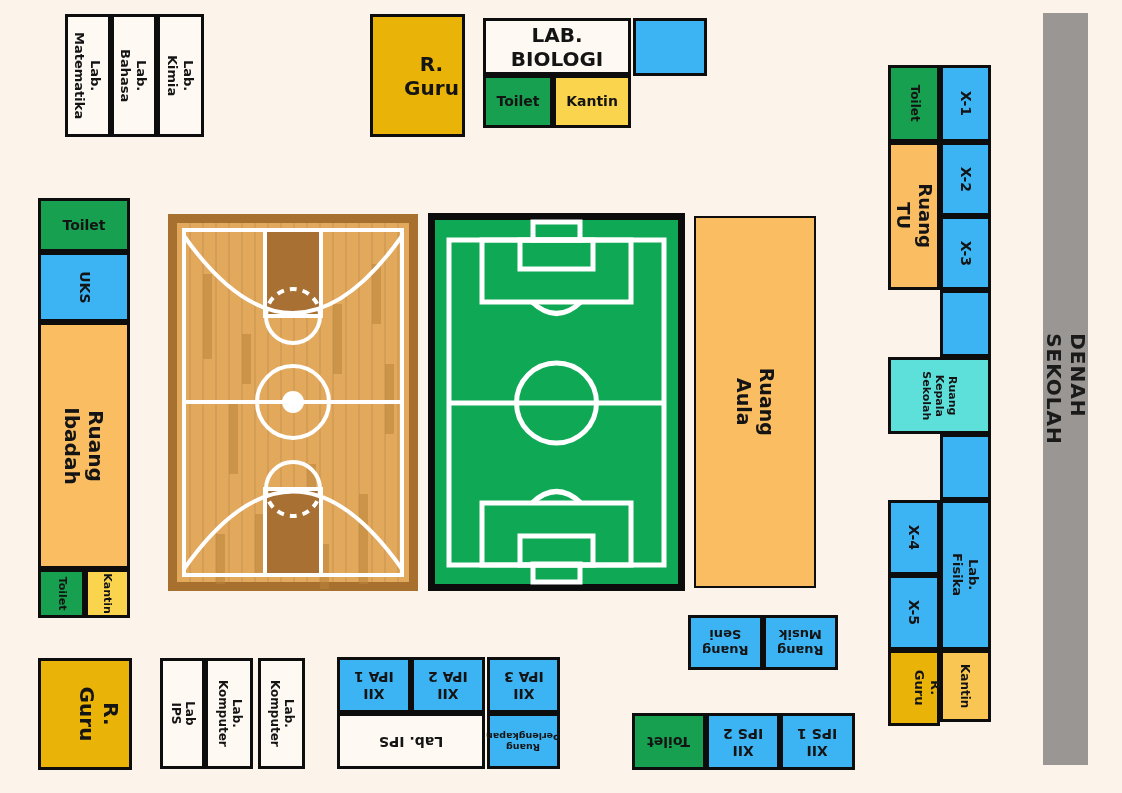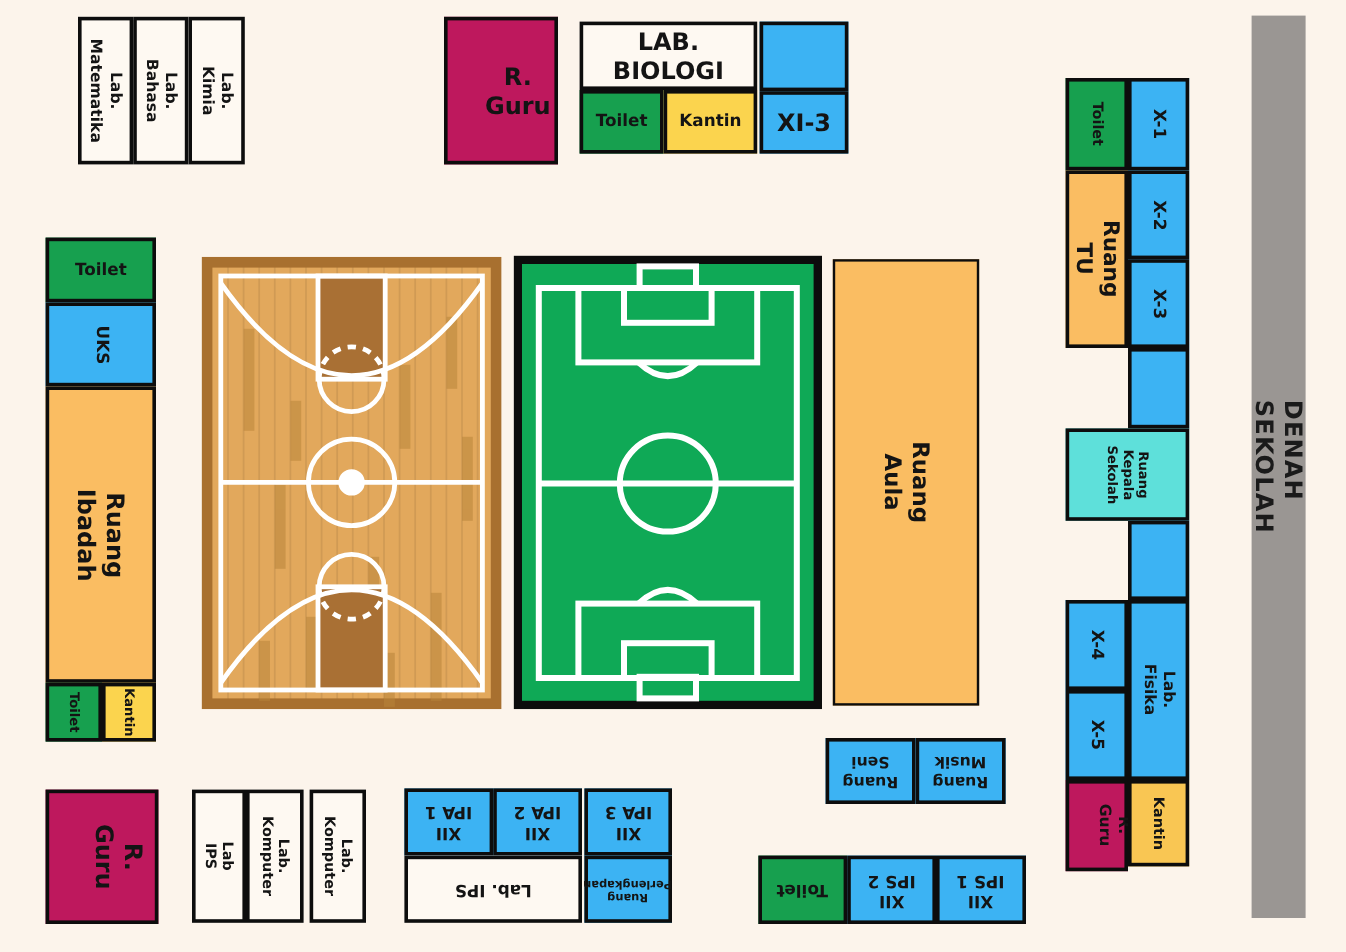--- a/index.html
+++ b/index.html
@@ -10,21 +10,21 @@
         font-weight:700;color:#141414;font-size:14px;line-height:1.2;}
   .room span{display:inline-block;white-space:pre-line;}
   .rot90 span{transform:rotate(90deg);}
   .rot180 span{transform:rotate(180deg);}
   .c-white{background:#FEF9F2;}
   .c-blue{background:#3CB3F3;}
   .c-green{background:#17A04F;}
   .c-yellow{background:#FBD44E;}
   .c-yellow2{background:#F9C653;}
   .c-orange{background:#FABD62;}
-  .c-lgreen{background:#be185d;padding-left:28px;}
+  .c-lgreen{background:#eab308;padding-left:28px;}
   .c-teal{background:#5EE0DA;}
   .bar{position:absolute;background:#9A9693;border:none;display:flex;align-items:center;justify-content:center;
        font-weight:700;color:#1a1a1a;letter-spacing:1px;}
   .court{position:absolute;}
   .court svg{display:block;}
   .fs9{font-size:9.5px;}.fs11{font-size:11px;}.fs12{font-size:12px;}.fs13{font-size:13px;}
   .fs15{font-size:20px;}.fs16{font-size:16.5px;}.fs18{font-size:18px;}.fs19{font-size:19px;}
   .fs20{font-size:20px;}
 </style>
 </head>
@@ -54,23 +54,20 @@
       <span>LAB. BIOLOGI</span>
     </div>
   <div class="room c-green" style="left:483px;top:75px;width:70px;height:53px">
       <span>Toilet</span>
     </div>
   <div class="room c-yellow" style="left:553px;top:75px;width:78px;height:53px">
       <span>Kantin</span>
     </div>
 
   <div class="room c-blue" style="left:633px;top:18px;width:74px;height:58px"></div>
-  <div class="room c-blue fs15" style="left:633px;top:76px;width:74px;height:52px">
-      <span>XI-3</span>
-    </div>
 
   <div class="room c-green rot90 fs12" style="left:888px;top:65px;width:52px;height:77px">
       <span>Toilet</span>
     </div>
   <div class="room c-blue rot90" style="left:940px;top:65px;width:51px;height:77px">
       <span>X-1</span>
     </div>
   <div class="room c-orange rot90 fs18" style="left:888px;top:142px;width:52px;height:148px">
       <span>Ruang TU</span>
     </div>

